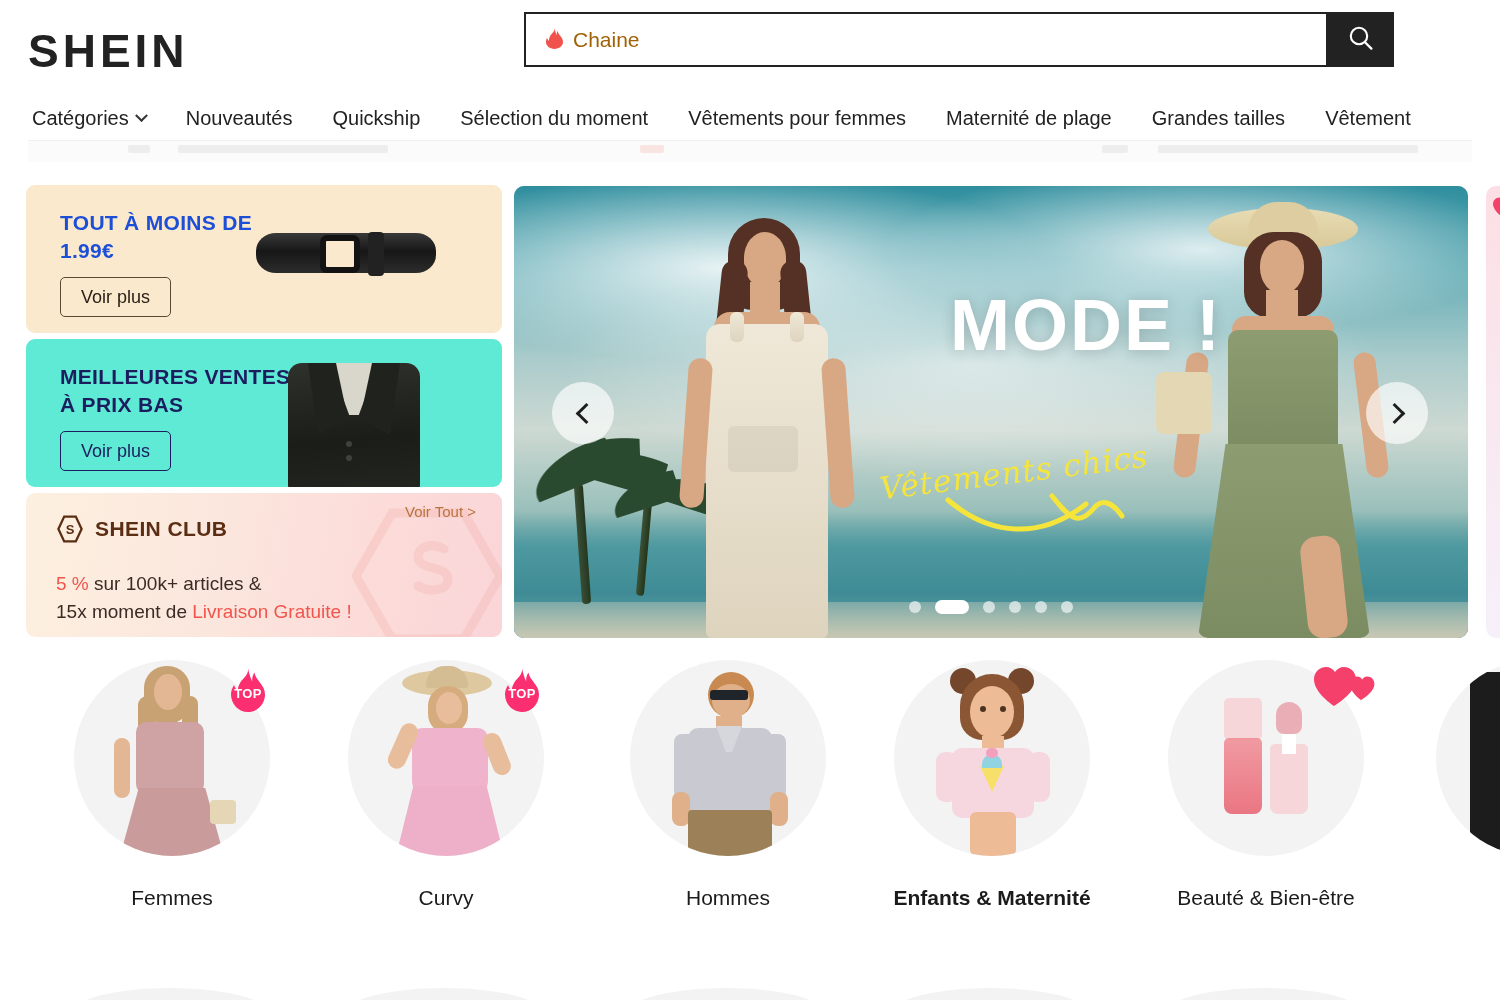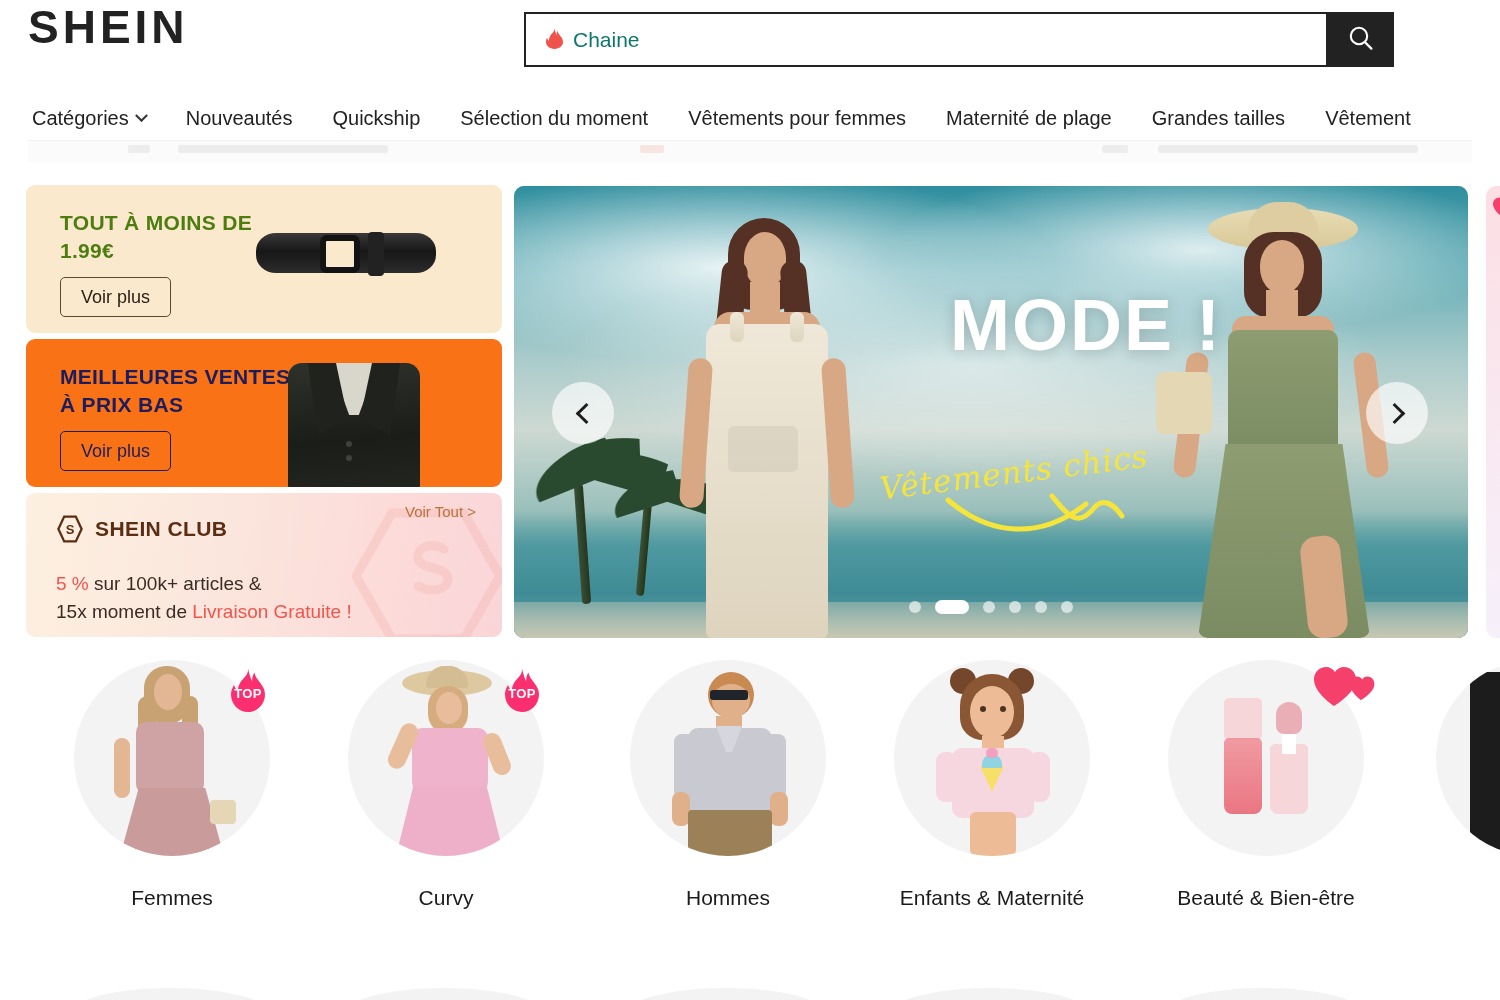--- a/index.html
+++ b/index.html
@@ -10,21 +10,21 @@
     overflow: hidden;
   }
 
   
   .header {
     position: absolute; top: 0; left: 0;
     width: 1500px; height: 90px;
     background: #ffffff;
   }
   .logo {
-    position: absolute; left: 28px; top: 0;
+    position: absolute; left: 28px; top: 24px;
     font-size: 46px; font-weight: bold;
     letter-spacing: 4px; color: #222222;
     line-height: 54px;
   }
   .search-wrap {
     position: absolute; left: 524px; top: 12px;
     width: 870px; height: 55px;
     display: flex;
   }
   .search-box {
@@ -34,21 +34,21 @@
     display: flex; align-items: center;
     padding-left: 20px;
     height: 55px;
   }
   .flame-emoji {
     font-size: 21px; line-height: 1;
     margin-right: 10px;
     color: #f0524c;
   }
   .search-value {
-    font-size: 21px; color: #0f766e;
+    font-size: 21px; color: #a16207;
   }
   .search-btn {
     width: 66px; height: 55px;
     background: #222222;
     display: flex; align-items: center; justify-content: center;
     cursor: pointer;
   }
 
   
   .nav {
@@ -94,31 +94,31 @@
     position: absolute; left: 26px; top: 185px;
     width: 476px; height: 452px;
   }
   .promo-card {
     position: relative;
     border-radius: 9px;
     overflow: hidden;
     width: 476px;
   }
   .card-a { height: 148px; background: #fbe9cd; margin-bottom: 6px; }
-  .card-b { height: 148px; background: #f97316; margin-bottom: 6px; }
+  .card-b { height: 148px; background: #5eead4; margin-bottom: 6px; }
   .card-c {
     height: 144px;
     background: linear-gradient(100deg,#fdf0e0 0%,#fbe6dd 42%,#fcdcd9 70%,#fad5d8 100%);
   }
   .promo-title {
     position: absolute; left: 34px; top: 24px;
     font-size: 21px; font-weight: bold;
     line-height: 28px; letter-spacing: .3px;
   }
-  .card-a .promo-title { color: #4d7c0f; }
+  .card-a .promo-title { color: #1d4ed8; }
   .card-b .promo-title { color: #1c1d5e; }
   .promo-btn {
     position: absolute; left: 34px; top: 92px;
     padding: 8px 20px;
     border-radius: 5px;
     font-size: 18px;
     background: transparent;
     cursor: pointer;
     line-height: 22px;
   }
@@ -646,21 +646,21 @@
         <div class="fig" style="left:44px;top:74px;width:22px;height:66px;background:#c9c9d2;border-radius:8px;"></div>
         <div class="fig" style="left:134px;top:74px;width:22px;height:66px;background:#c9c9d2;border-radius:8px;"></div>
         <div class="fig" style="left:42px;top:132px;width:18px;height:34px;background:#e0b08a;border-radius:8px;"></div>
         <div class="fig" style="left:140px;top:132px;width:18px;height:34px;background:#e0b08a;border-radius:8px;"></div>
         <div class="fig" style="left:58px;top:150px;width:84px;height:46px;background:#9c8158;border-radius:4px;"></div>
       </div>
     </div>
     <div class="cat-label">Hommes</div>
   </div>
 
-  <div class="cat" style="left:892px;top:10px;">
+  <div class="cat" style="left:892px;top:10px;font-weight:bold;">
     <div class="cat-circle">
       <div class="cat-img">
         <div class="fig" style="left:56px;top:8px;width:26px;height:26px;background:#74462b;border-radius:13px;"></div>
         <div class="fig" style="left:114px;top:8px;width:26px;height:26px;background:#74462b;border-radius:13px;"></div>
         <div class="fig" style="left:66px;top:14px;width:64px;height:66px;background:#8a5633;border-radius:32px 32px 22px 22px;"></div>
         <div class="fig" style="left:76px;top:26px;width:44px;height:52px;background:#edbc97;border-radius:22px/26px;"></div>
         <div class="fig" style="left:86px;top:46px;width:6px;height:6px;background:#4b3322;border-radius:3px;"></div>
         <div class="fig" style="left:106px;top:46px;width:6px;height:6px;background:#4b3322;border-radius:3px;"></div>
         <div class="fig" style="left:88px;top:76px;width:22px;height:16px;background:#edbc97;"></div>
         <div class="fig" style="left:58px;top:88px;width:82px;height:70px;background:#f6d7e0;border-radius:10px;"></div>

